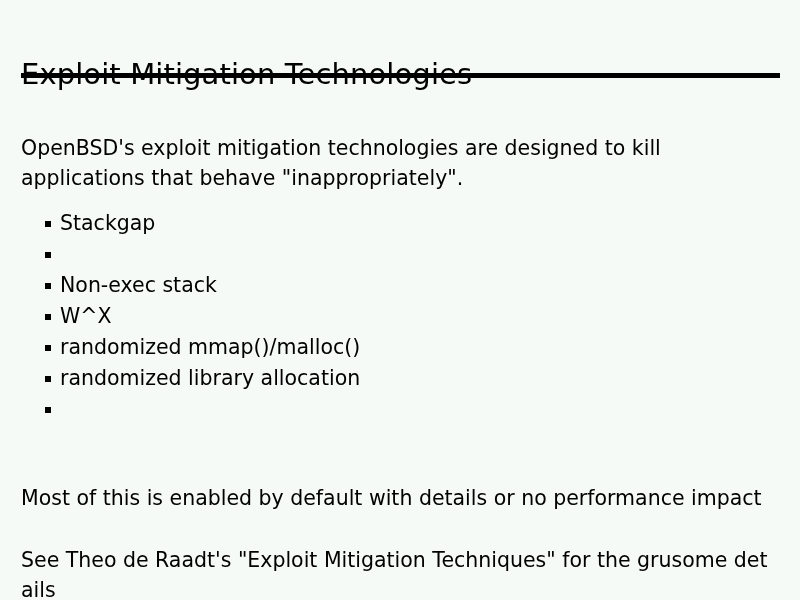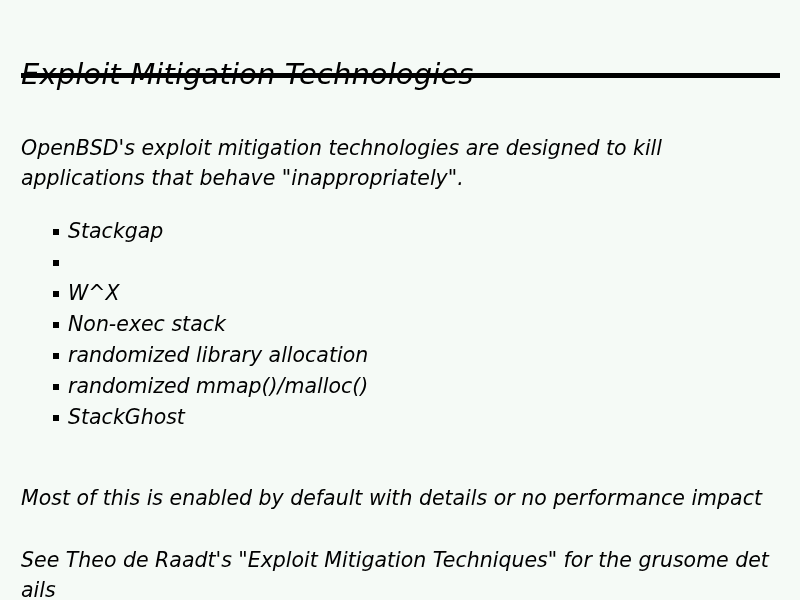--- a/index.html
+++ b/index.html
@@ -16,21 +16,20 @@
     color: #000000;
     -webkit-font-smoothing: none;
   }
 
   #slide {
     position: relative;
     width: 800px;
     height: 600px;
     background: #f5faf6;
     box-sizing: border-box;
-    font-style: italic;
   }
 
   
   #slide-title {
     position: absolute;
     left: 21px;
     top: 38px;
     font-size: 29px;
     line-height: 34px;
     letter-spacing: 0.1px;
@@ -80,21 +79,21 @@
     width: 758px;
     word-break: break-all;
     overflow-wrap: anywhere;
   }
 
   
   #bullet-list {
     position: absolute;
     left: 0;
     top: 208px;
-    margin: 8px;
+    margin: 0;
     padding: 0;
     list-style: none;
   }
 
   .bullet-item {
     position: relative;
     height: 31px;
     line-height: 31px;
     padding-left: 60px;
     font-size: 20.5px;
@@ -133,37 +132,36 @@
     <ul id="bullet-list">
       <li class="bullet-item">
         <span class="bullet-marker"></span>
         <span class="bullet-label">Stackgap</span>
       </li>
       <li class="bullet-item">
         <span class="bullet-marker"></span>
       </li>
       <li class="bullet-item">
         <span class="bullet-marker"></span>
+        <span class="bullet-label">Non-exec stack</span>
+      </li>
+      <li class="bullet-item">
+        <span class="bullet-marker"></span>
         <span class="bullet-label">W^X</span>
       </li>
       <li class="bullet-item">
         <span class="bullet-marker"></span>
-        <span class="bullet-label">Non-exec stack</span>
+        <span class="bullet-label">randomized mmap()/malloc()</span>
       </li>
       <li class="bullet-item">
         <span class="bullet-marker"></span>
         <span class="bullet-label">randomized library allocation</span>
       </li>
       <li class="bullet-item">
         <span class="bullet-marker"></span>
-        <span class="bullet-label">randomized mmap()/malloc()</span>
-      </li>
-      <li class="bullet-item">
-        <span class="bullet-marker"></span>
-        <span class="bullet-label">StackGhost</span>
       </li>
     </ul>
 
     <p class="para" id="footer-para-1">Most of this is enabled by default with details or no performance impact</p>
 
     <p class="para" id="footer-para-2">See Theo de Raadt's "Exploit Mitigation Techniques" for the grusome details</p>
 
   </div>
 </div>
 

